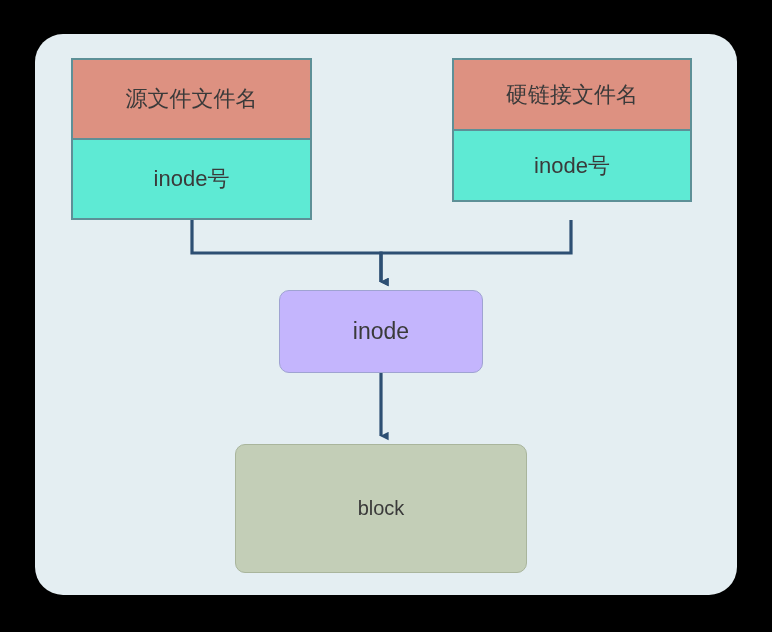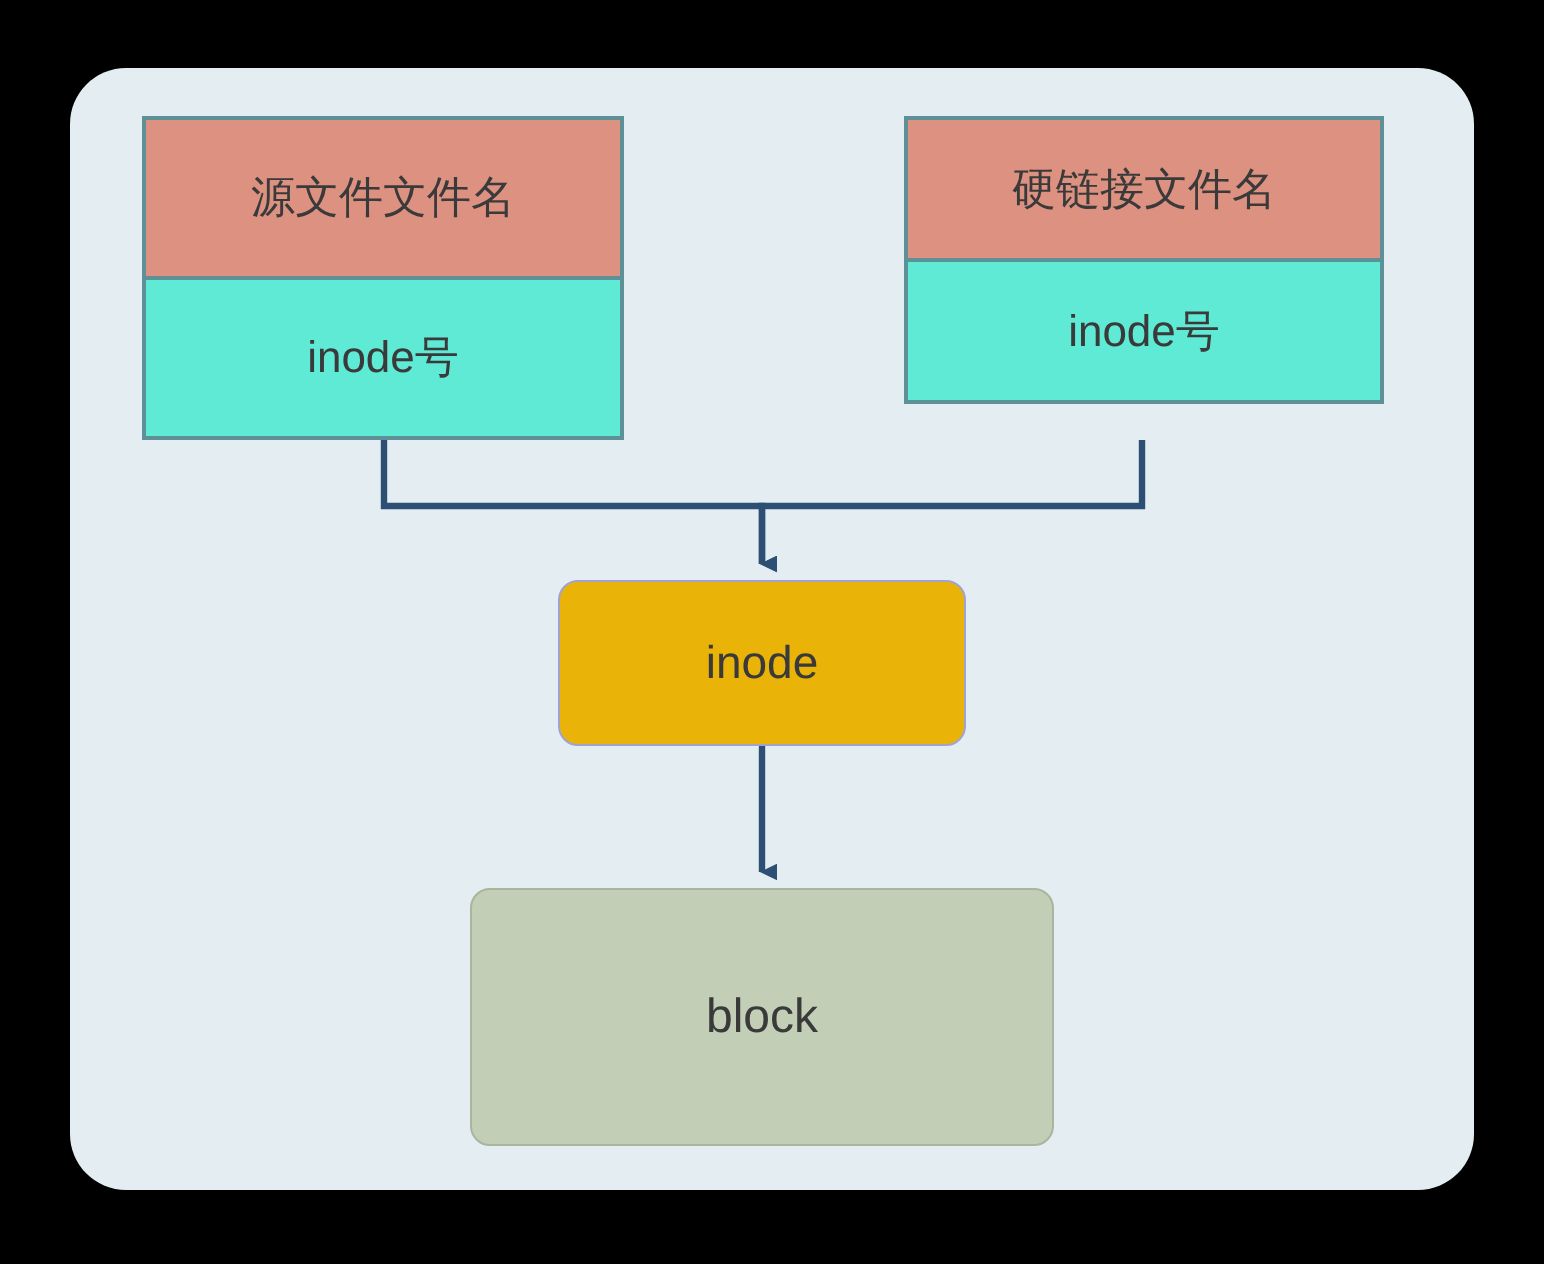--- a/index.html
+++ b/index.html
@@ -79,35 +79,35 @@
     top: 58px;
     width: 240px;
     height: 144px;
   }
   
   #node-inode {
     left: 279px;
     top: 290px;
     width: 204px;
     height: 83px;
-    background: #eab308;
+    background: #c4b5fd;
     border: 1.5px solid #9fa3d2;
     border-radius: 10px;
     font-size: 23px;
     color: #3a3a3a;
   }
   #node-block {
     left: 235px;
     top: 444px;
     width: 292px;
     height: 129px;
     background: #c3ceb7;
     border: 1.5px solid #a9b59c;
     border-radius: 10px;
-    font-size: 24px;
+    font-size: 20px;
     color: #3a3a3a;
     text-align: center;
   }
   svg.connectors {
     position: absolute;
     left: 0;
     top: 0;
     width: 772px;
     height: 632px;
     pointer-events: none;

